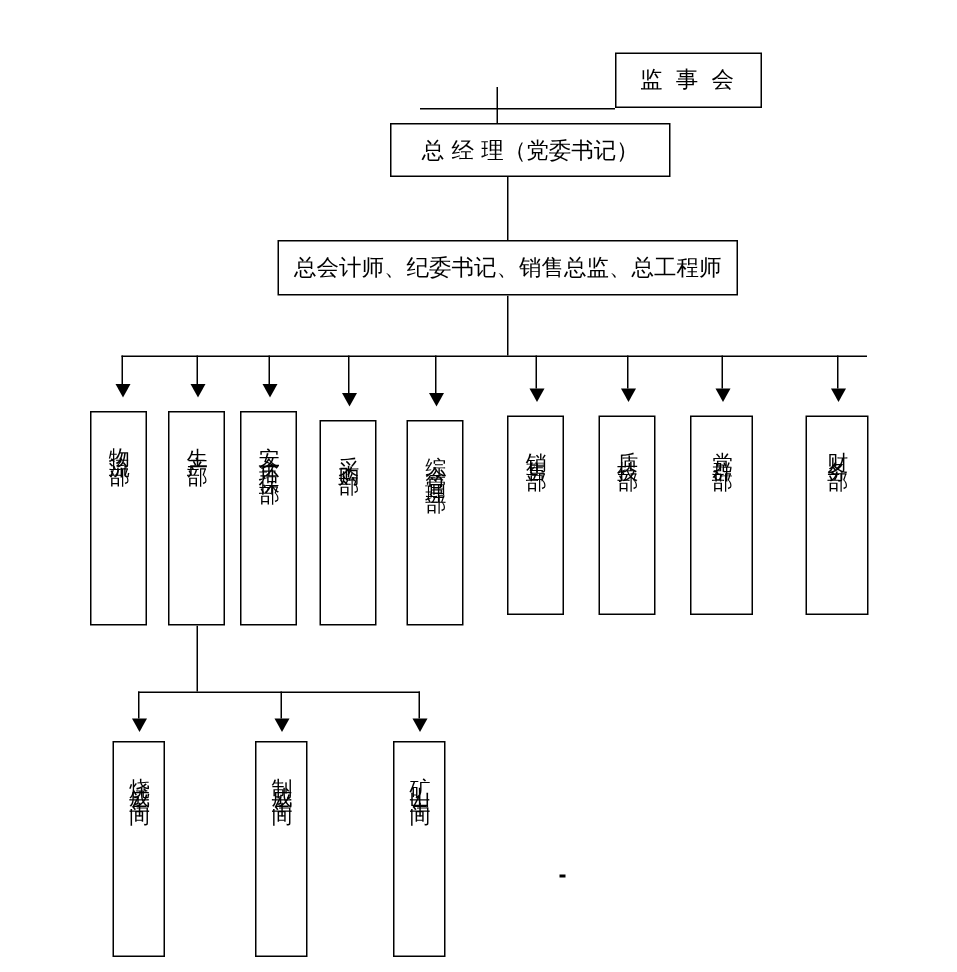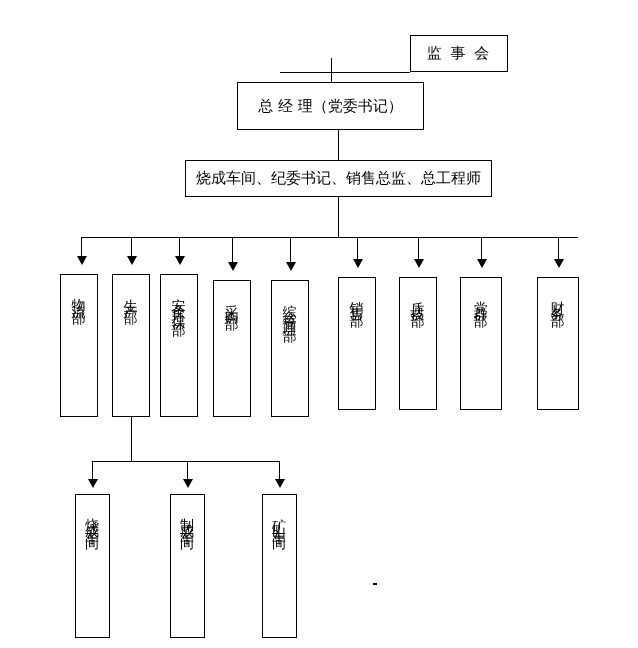--- a/index.html
+++ b/index.html
@@ -127,23 +127,23 @@
       <div class="arrow" style="left: 88px; top: 479px;"></div>
       <div class="line line-v" style="left: 187px; top: 461px; height: 18px;"></div>
       <div class="arrow" style="left: 183px; top: 479px;"></div>
       <div class="line line-v" style="left: 279px; top: 461px; height: 18px;"></div>
       <div class="arrow" style="left: 275px; top: 479px;"></div>
     </div>
 
 
   <div class="node node-h" id="node-supervisors" style="left: 410px; top: 35px; width: 98px; height: 37px; text-align: center;">监 事 会</div>
 
-  <div class="node node-h tight" id="node-gm" style="left: 237px; top: 82px; width: 187px; height: 48px;">总 经 理（党委书记）</div>
+  <div class="node node-h tight" id="node-gm" style="left: 260px; top: 82px; width: 187px; height: 36px;">总 经 理（党委书记）</div>
 
-  <div class="node node-h tight" id="node-officers" style="left: 185px; top: 160px; width: 307px; height: 37px;">烧成车间、纪委书记、销售总监、总工程师</div>
+  <div class="node node-h tight" id="node-officers" style="left: 185px; top: 160px; width: 307px; height: 37px;">总会计师、纪委书记、销售总监、总工程师</div>
 
   <div id="dept-nodes">
       <div class="node node-v" style="left: 60px; top: 274px; width: 38px; height: 143px;">
         <span class="vtext">物流部</span>
       </div>
       <div class="node node-v" style="left: 112px; top: 274px; width: 38px; height: 143px;">
         <span class="vtext">生产部</span>
       </div>
       <div class="node node-v" style="left: 160px; top: 274px; width: 38px; height: 143px;">
         <span class="vtext">安全环保部</span>

